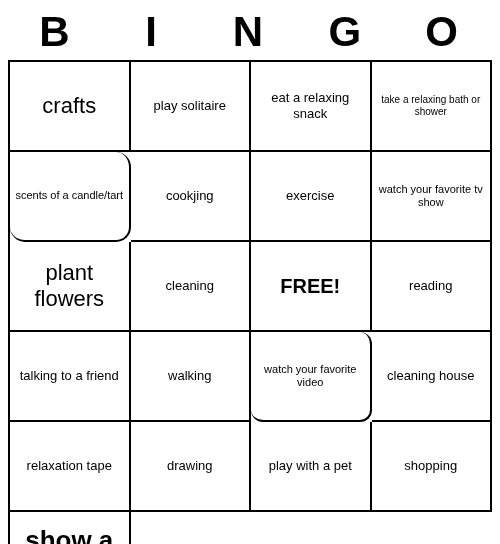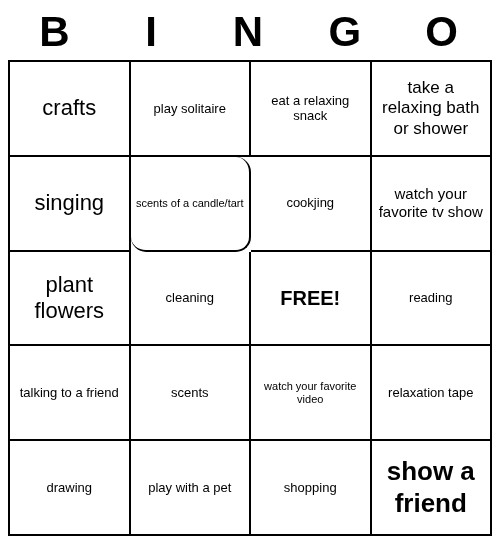--- a/index.html
+++ b/index.html
@@ -70,34 +70,35 @@
   <span>N</span>
   <span>G</span>
   <span>O</span>
 </div>
 
 <div class="bingo-grid">
 
   <div class="cell large-text">crafts</div>
   <div class="cell">play solitaire</div>
   <div class="cell">eat a relaxing snack</div>
-  <div class="cell" style="font-size:17px;">take a relaxing bath or shower</div>
-  <div class="cell large-text">singing</div>
+  <div class="cell" style="font-size:10px;">take a relaxing bath or shower</div>
 
   <div class="cell" style="font-size:11px;border-radius:15px;">scents of a candle/tart</div>
   <div class="cell">cookjing</div>
-  <div class="cell" style="font-size:15px;">watch your favorite tv show</div>
+  <div class="cell">exercise</div>
+  <div class="cell" style="font-size:11px;">watch your favorite tv show</div>
   <div class="cell large-text">plant flowers</div>
 
   <div class="cell">cleaning</div>
   <div class="cell free">FREE!</div>
   <div class="cell">reading</div>
   <div class="cell">talking to a friend</div>
 
-  <div class="cell">scents</div>
-  <div class="cell" style="font-size:11px;">watch your favorite video</div>
+  <div class="cell">walking</div>
+  <div class="cell" style="font-size:11px;border-radius:12px;">watch your favorite video</div>
+  <div class="cell">cleaning house</div>
   <div class="cell">relaxation tape</div>
 
   <div class="cell">drawing</div>
   <div class="cell">play with a pet</div>
   <div class="cell">shopping</div>
   <div class="cell xl-text">show a friend</div>
 </div>
 
 </body></html>

